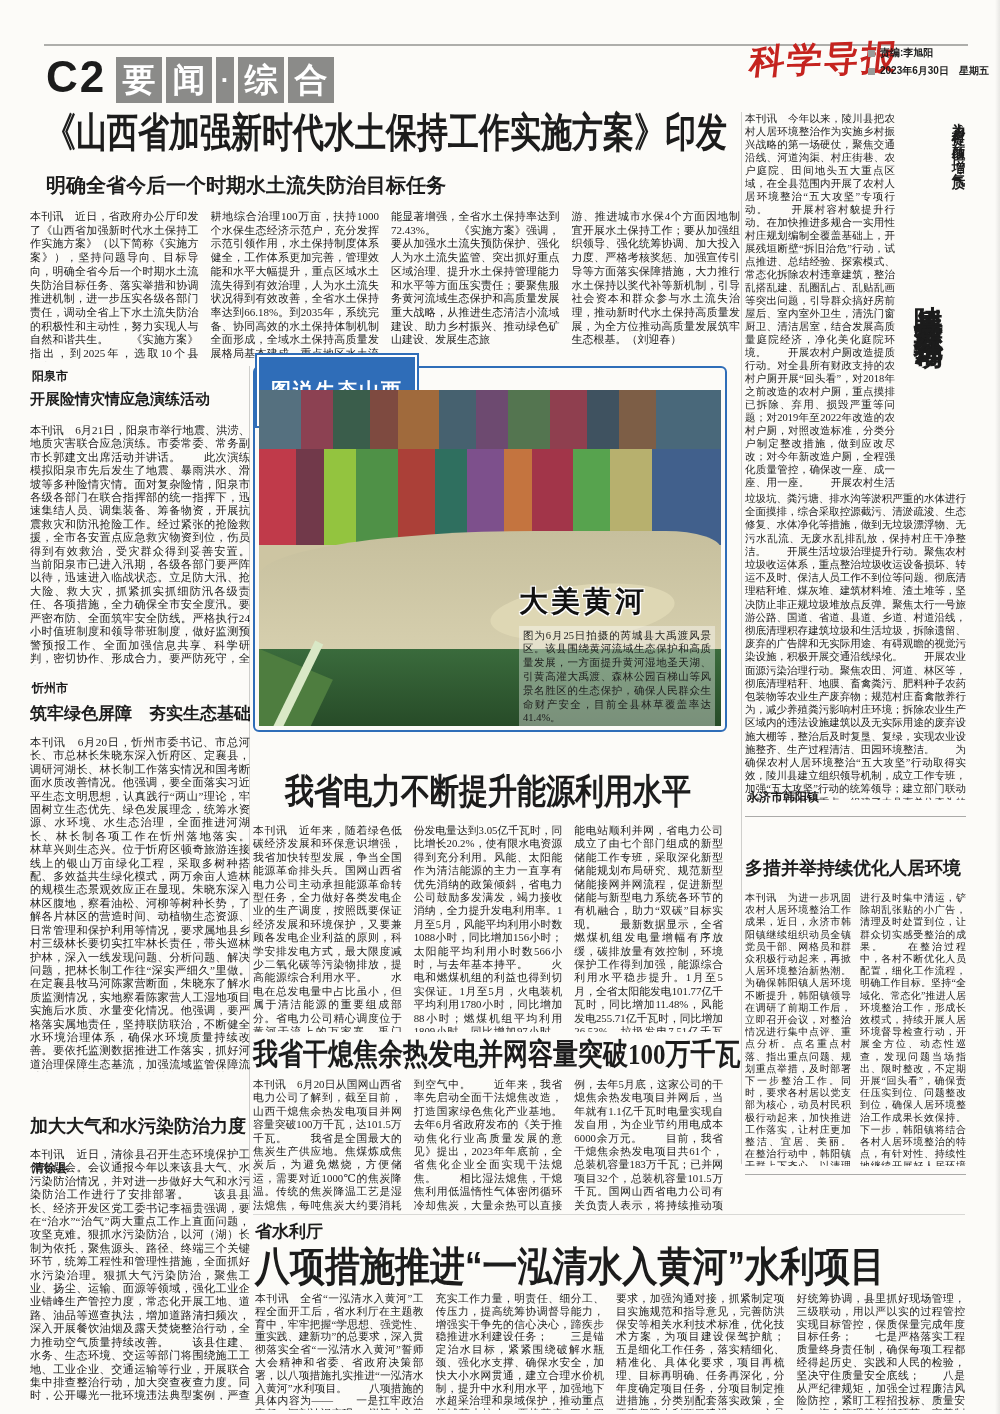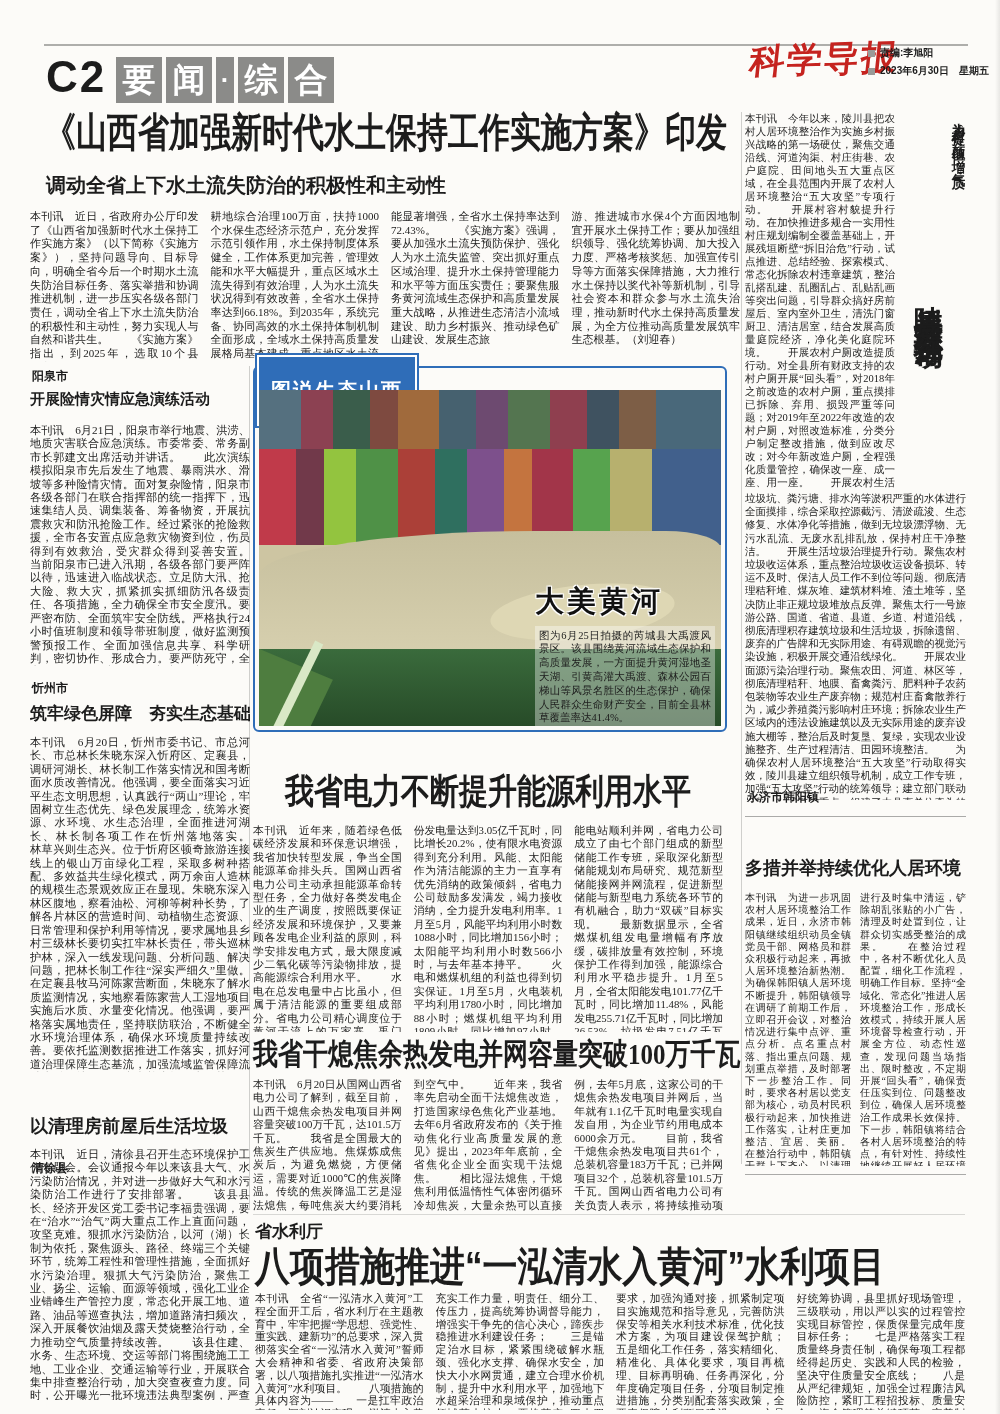--- a/index.html
+++ b/index.html
@@ -35,21 +35,21 @@
   .photo{position:absolute;left:4px;right:4px;top:22px;bottom:4px;overflow:hidden;background:#cdc5a2;}
   .ph-fields{position:absolute;left:0;top:0;width:100%;height:46%;display:flex;flex-wrap:wrap;}
   .ph-fields div{height:38%;}
   .ph-fields div.r2{height:62%;}
   .ph-river{position:absolute;left:0;top:42%;width:100%;height:36%;background:linear-gradient(180deg,#c6bf9d,#d6cfae);
             border-top-left-radius:60% 45px;border-top-right-radius:12% 18px;}
   .ph-sand{position:absolute;right:10%;top:58%;width:40%;height:16%;background:#ded7b4;border-radius:50%;transform:rotate(-6deg);}
   .ph-forest{position:absolute;left:0;top:77%;width:100%;height:23%;background:linear-gradient(180deg,#3a6b3c,#274b28);}
   .ph-road{position:absolute;left:7%;top:-15%;width:9px;height:140%;background:#d9e8c6;transform:rotate(26deg);}
   .ph-green{position:absolute;left:0;top:0;width:16%;height:100%;background:#4e7d3f;clip-path:polygon(0 0,100% 40%,70% 100%,0 100%);}
-  .ph-caption{position:absolute;right:6px;top:57%;width:180px;}
+  .ph-caption{position:absolute;right:6px;top:57%;width:196px;}
   .ph-title{font-size:29px;font-weight:bold;letter-spacing:3px;color:#111;
             text-shadow:-1px -1px 0 #fff,1px -1px 0 #fff,-1px 1px 0 #fff,1px 1px 0 #fff,0 0 3px #fff;}
   .ph-text{margin-top:4px;font-size:10.5px;line-height:13.8px;text-align:justify;background:rgba(255,255,255,0.38);padding:3px 4px;}
   
   .kicker{font-size:12px;font-weight:bold;}
   .sub-hl{font-weight:bold;overflow:hidden;white-space:nowrap;}
   .body-txt{text-align:justify;overflow:hidden;}
   .yq-kicker{left:32px;top:368px;}
   .yq-hl{left:30px;top:390px;width:220px;font-size:15px;}
   .yq-body{left:30px;top:424px;width:220px;height:242px;font-size:11.2px;line-height:13.4px;}
@@ -102,21 +102,21 @@
     <div class="tile sans">综</div>
     <div class="tile sans">合</div>
   </div>
   <div class="masthead">科学导报</div>
   <div class="pubinfo sans">
     <div><span class="sq"></span><span>责编:李旭阳</span></div>
     <div><span class="sq"></span><span>2023年6月30日</span>　<span>星期五</span></div>
   </div>
 
   <div class="lead-hl sans">《山西省加强新时代水土保持工作实施方案》印发</div>
-  <div class="lead-sub sans">调动全省上下水土流失防治的积极性和主动性</div>
+  <div class="lead-sub sans">明确全省今后一个时期水土流失防治目标任务</div>
   <div class="cols lead-body">
     <div class="col">本刊讯　近日，省政府办公厅印发了《山西省加强新时代水土保持工作实施方案》（以下简称《实施方案》），坚持问题导向、目标导向，明确全省今后一个时期水土流失防治目标任务、落实举措和协调推进机制，进一步压实各级各部门责任，调动全省上下水土流失防治的积极性和主动性，努力实现人与自然和谐共生。　　《实施方案》指出，到2025年，选取10个县（市、区）开展整县推进生态清洁小流域试点，建设10个以上绿色矿业发展示范区，打造100条高质量精品小流域，实施坡</div>
     <div class="col">耕地综合治理100万亩，扶持1000个水保生态经济示范户，充分发挥示范引领作用，水土保持制度体系健全，工作体系更加完善，管理效能和水平大幅提升，重点区域水土流失得到有效治理，人为水土流失状况得到有效改善，全省水土保持率达到66.18%。到2035年，系统完备、协同高效的水土保持体制机制全面形成，全域水土保持高质量发展格局基本建成，重点地区水土流失问题得到解决，人为水土流失得到全面控制，水土保持功</div>
     <div class="col">能显著增强，全省水土保持率达到72.43%。　　《实施方案》强调，要从加强水土流失预防保护、强化人为水土流失监管、突出抓好重点区域治理、提升水土保持管理能力和水平等方面压实责任；要聚焦服务黄河流域生态保护和高质量发展重大战略，从推进生态清洁小流域建设、助力乡村振兴、推动绿色矿山建设、发展生态旅</div>
     <div class="col">游、推进城市水保4个方面因地制宜开展水土保持工作；要从加强组织领导、强化统筹协调、加大投入力度、严格考核奖惩、加强宣传引导等方面落实保障措施，大力推行水土保持以奖代补等新机制，引导社会资本和群众参与水土流失治理，推动新时代水土保持高质量发展，为全方位推动高质量发展筑牢生态根基。（刘迎春）</div>
   </div>
 
   <div class="rule-v" style="left:249px;top:366px;height:842px;"></div>
   <div class="rule-v" style="left:741px;top:112px;height:1052px;"></div>
 
@@ -165,21 +165,21 @@
 
   <div class="abs kicker yq-kicker">阳泉市</div>
   <div class="abs sub-hl yq-hl">开展险情灾情应急演练活动</div>
   <div class="abs body-txt yq-body">本刊讯　6月21日，阳泉市举行地震、洪涝、地质灾害联合应急演练。市委常委、常务副市长郭建文出席活动并讲话。　　此次演练模拟阳泉市先后发生了地震、暴雨洪水、滑坡等多种险情灾情。面对复杂险情，阳泉市各级各部门在联合指挥部的统一指挥下，迅速集结人员、调集装备、筹备物资，开展抗震救灾和防汛抢险工作。经过紧张的抢险救援，全市各安置点应急救灾物资到位，伤员得到有效救治，受灾群众得到妥善安置。　　当前阳泉市已进入汛期，各级各部门要严阵以待，迅速进入临战状态。立足防大汛、抢大险、救大灾，抓紧抓实抓细防汛各级责任、各项措施，全力确保全市安全度汛。要严密布防、全面筑牢安全防线。严格执行24小时值班制度和领导带班制度，做好监测预警预报工作、全面加强信息共享、科学研判，密切协作、形成合力。要严防死守，全力做到万无一失。强化底线思维、极限思维，把各项防范应对措施进一步落实、落细、落到位，切实打好打赢防汛救灾这场硬仗，确保人民群众生命财产安全。（温荣鑫）</div>
 
   <div class="abs kicker xz-kicker">忻州市</div>
   <div class="abs sub-hl xz-hl">筑牢绿色屏障　夯实生态基础</div>
   <div class="abs body-txt xz-body">本刊讯　6月20日，忻州市委书记、市总河长、市总林长朱晓东深入忻府区、定襄县，调研河湖长、林长制工作落实情况和国考断面水质改善情况。他强调，要全面落实习近平生态文明思想，认真践行“两山”理论，牢固树立生态优先、绿色发展理念，统筹水资源、水环境、水生态治理，全面推进河湖长、林长制各项工作在忻州落地落实。　　林草兴则生态兴。位于忻府区顿奇旅游连接线上的银山万亩绿化工程，采取多树种搭配、多效益共生绿化模式，两万余亩人造林的规模生态景观效应正在显现。朱晓东深入林区腹地，察看油松、河柳等树种长势，了解各片林区的营造时间、动植物生态资源、日常管理和保护利用等情况，要求属地县乡村三级林长要切实扛牢林长责任，带头巡林护林，深入一线发现问题、分析问题、解决问题，把林长制工作往“深实严细久”里做。　　在定襄县牧马河陈家营断面，朱晓东了解水质监测情况，实地察看陈家营人工湿地项目实施后水质、水量变化情况。他强调，要严格落实属地责任，坚持联防联治，不断健全水环境治理体系，确保水环境质量持续改善。要依托监测数据推进工作落实，抓好河道治理保障生态基流，加强流域监管保障流域水质，让有限的生态基流能够水尽其用。切实做好水利工程建设和水生态治理工作，确保断面水质稳定达标，为高质量发展筑牢水保障和水支撑。（任逢春）</div>
 
   <div class="abs kicker qx-kicker">清徐县</div>
-  <div class="abs sub-hl qx-hl">以清理房前屋后生活垃圾</div>
+  <div class="abs sub-hl qx-hl">加大大气和水污染防治力度</div>
   <div class="abs body-txt qx-body">本刊讯　近日，清徐县召开生态环境保护工作专题会。会议通报今年以来该县大气、水污染防治情况，并对进一步做好大气和水污染防治工作进行了安排部署。　　该县县长、经济开发区党工委书记李福贵强调，要在“治水”“治气”两大重点工作上直面问题，攻坚克难。狠抓水污染防治，以河（湖）长制为依托，聚焦源头、路径、终端三个关键环节，统筹工程性和管理性措施，全面抓好水污染治理。狠抓大气污染防治，聚焦工业、扬尘、运输、面源等领域，强化工业企业错峰生产管控力度，常态化开展工地、道路、油品等巡查执法，增加道路清扫频次，深入开展餐饮油烟及露天焚烧整治行动，全力推动空气质量持续改善。　　该县住建、水务、生态环境、交运等部门将围绕施工工地、工业企业、交通运输等行业，开展联合集中排查整治行动，加大突查夜查力度。同时，公开曝光一批环境违法典型案例，严查重处，时刻保持“铁腕治污”高压态势，坚决打好大气和水污染防治攻坚战。（宋烨）</div>
 
   <div class="abs m1-hl">我省电力不断提升能源利用水平</div>
   <div class="cols m1-body">
     <div class="col">本刊讯　近年来，随着绿色低碳经济发展和环保意识增强，我省加快转型发展，争当全国能源革命排头兵。国网山西省电力公司主动承担能源革命转型任务，全力做好各类发电企业的生产调度，按照既要保证经济发展和环境保护，又要兼顾各发电企业利益的原则，科学安排发电方式，最大限度减少二氧化碳等污染物排放，提高能源综合利用水平。　　水电在总发电量中占比虽小，但属于清洁能源的重要组成部分。省电力公司精心调度位于黄河干流上的万家寨、禹门口、天桥水电站，始终做到电量100%消纳。前5个月，发电量累计完成17.76亿千瓦时，同比增长0.71%，其中，5月</div>
     <div class="col">份发电量达到3.05亿千瓦时，同比增长20.2%，使有限水电资源得到充分利用。风能、太阳能作为清洁能源的主力一直享有优先消纳的政策倾斜，省电力公司鼓励多发满发，竭力接收消纳，全力提升发电利用率。1月至5月，风能平均利用小时数1088小时，同比增加156小时；太阳能平均利用小时数566小时，与去年基本持平。　　火电和燃煤机组的利益也得到切实保证。1月至5月，火电装机平均利用1780小时，同比增加88小时；燃煤机组平均利用1809小时，同比增加97小时。　　支持储能电站建设投运是提高能源综合利用的新途径、新要求。今年，为加快大同合荣和大同国宁时代两座储</div>
     <div class="col">能电站顺利并网，省电力公司成立了由七个部门组成的新型储能工作专班，采取深化新型储能规划布局研究、规范新型储能接网并网流程，促进新型储能与新型电力系统各环节的有机融合，助力“双碳”目标实现。　　最新数据显示，全省燃煤机组发电量增幅有序放缓，碳排放量有效控制，环境保护工作得到加强，能源综合利用水平稳步提升。1月至5月，全省太阳能发电101.77亿千瓦时，同比增加11.48%，风能发电255.71亿千瓦时，同比增加26.53%，垃圾发电7.51亿千瓦时，同比增加39.1%，三余发电49.76亿千瓦时，同比增加55.09%，均高于同期电量平均增幅。（杜鹃　冉涌）</div>
   </div>
 
   <div class="abs m2-hl">我省干熄焦余热发电并网容量突破100万千瓦</div>

